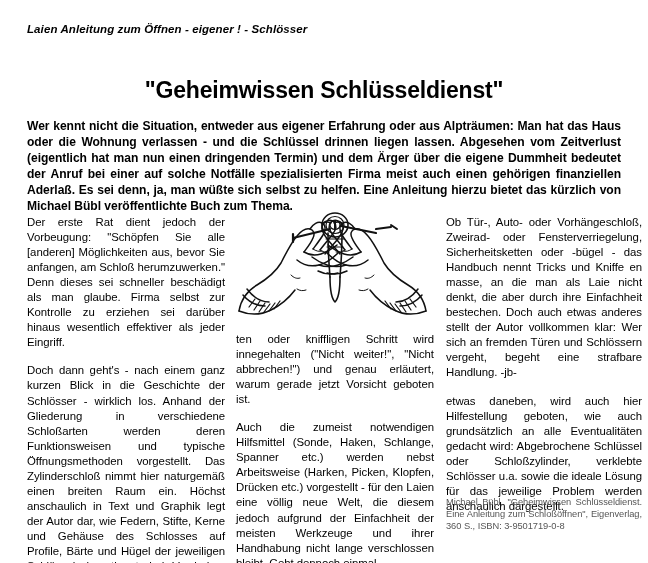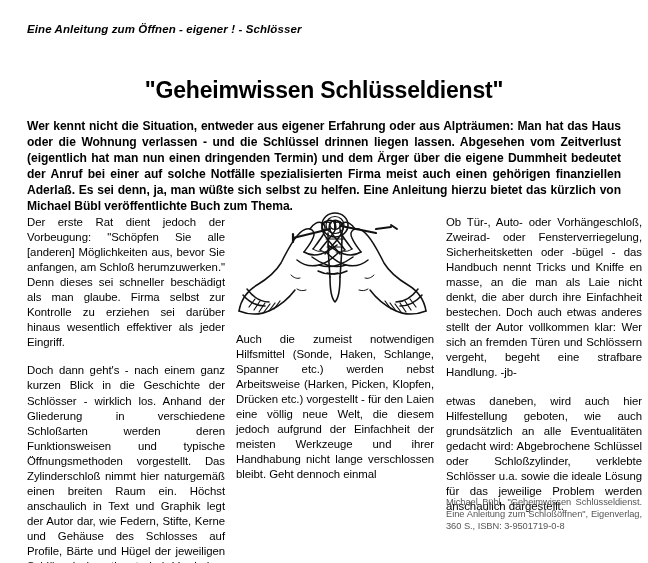--- a/index.html
+++ b/index.html
@@ -99,21 +99,21 @@
     color: #565656;
     text-align: justify;
     letter-spacing: -0.05px;
   }
 </style>
 </head>
 <body>
 
 <div class="page">
 
-  <div class="kicker">Eine Anleitung zum Öffnen - eigener ! - Schlösser</div>
+  <div class="kicker">Laien Anleitung zum Öffnen - eigener ! - Schlösser</div>
 
   <h1 class="headline">"Geheimwissen Schlüsseldienst"</h1>
 
   <div class="lead">Wer kennt nicht die Situation, entweder aus eigener Erfahrung oder aus Alpträumen: Man hat das Haus oder die Wohnung verlassen - und die Schlüssel drinnen liegen lassen. Abgesehen vom Zeitverlust (eigentlich hat man nun einen dringenden Termin) und dem Ärger über die eigene Dummheit bedeutet der Anruf bei einer auf solche Notfälle spezialisierten Firma meist auch einen gehörigen finanziellen Aderlaß. Es sei denn, ja, man wüßte sich selbst zu helfen. Eine Anleitung hierzu bietet das kürzlich von Michael Bübl veröffentlichte Buch zum Thema.</div>
 
   <div class="figure">
     <svg viewBox="0 0 203 122" xmlns="http://www.w3.org/2000/svg">
       <g fill="none" stroke="#111111" stroke-width="1.5" stroke-linecap="round" stroke-linejoin="round">
 
         <path d="M8 108 C10 96 16 88 26 82 C36 76 44 70 50 60
@@ -202,20 +202,21 @@
       </g>
     </svg>
   </div>
 
   <div class="col col-left">
     <p>Der erste Rat dient jedoch der Vorbeugung: "Schöpfen Sie alle [anderen] Möglichkeiten aus, bevor Sie anfangen, am Schloß herumzuwerken." Denn dieses sei schneller beschädigt als man glaube. Firma selbst zur Kontrolle zu erziehen sei darüber hinaus wesentlich effektiver als jeder Eingriff.</p>
     <p>Doch dann geht's - nach einem ganz kurzen Blick in die Geschichte der Schlösser - wirklich los. Anhand der Gliederung in verschiedene Schloßarten werden deren Funktionsweisen und typische Öffnungsmethoden vorgestellt. Das Zylinderschloß nimmt hier naturgemäß einen breiten Raum ein. Höchst anschaulich in Text und Graphik legt der Autor dar, wie Federn, Stifte, Kerne und Gehäuse des Schlosses auf Profile, Bärte und Hügel der jeweiligen Schlüssel abgestimmt sind. Vor jedem riskan-</p>
   </div>
 
   <div class="col col-mid">
+    <p>ten oder kniffligen Schritt wird innegehalten ("Nicht weiter!", "Nicht abbrechen!") und genau erläutert, warum gerade jetzt Vorsicht geboten ist.</p>
     <p>Auch die zumeist notwendigen Hilfsmittel (Sonde, Haken, Schlange, Spanner etc.) werden nebst Arbeitsweise (Harken, Picken, Klopfen, Drücken etc.) vorgestellt - für den Laien eine völlig neue Welt, die diesem jedoch aufgrund der Einfachheit der meisten Werkzeuge und ihrer Handhabung nicht lange verschlossen bleibt. Geht dennoch einmal</p>
   </div>
 
   <div class="col col-right">
     <p>Ob Tür-, Auto- oder Vorhängeschloß, Zweirad- oder Fensterverriegelung, Sicherheitsketten oder -bügel - das Handbuch nennt Tricks und Kniffe en masse, an die man als Laie nicht denkt, die aber durch ihre Einfachheit bestechen. Doch auch etwas anderes stellt der Autor vollkommen klar: Wer sich an fremden Türen und Schlössern vergeht, begeht eine strafbare Handlung. -jb-</p>
     <p>etwas daneben, wird auch hier Hilfestellung geboten, wie auch grundsätzlich an alle Eventualitäten gedacht wird: Abgebrochene Schlüssel oder Schloßzylinder, verklebte Schlösser u.a. sowie die ideale Lösung für das jeweilige Problem werden anschaulich dargestellt.</p>
   </div>
 
   <div class="biblio">Michael Bübl, "Geheimwissen Schlüsseldienst. Eine Anleitung zum Schloßöffnen", Eigenverlag, 360 S., ISBN: 3-9501719-0-8</div>
 

